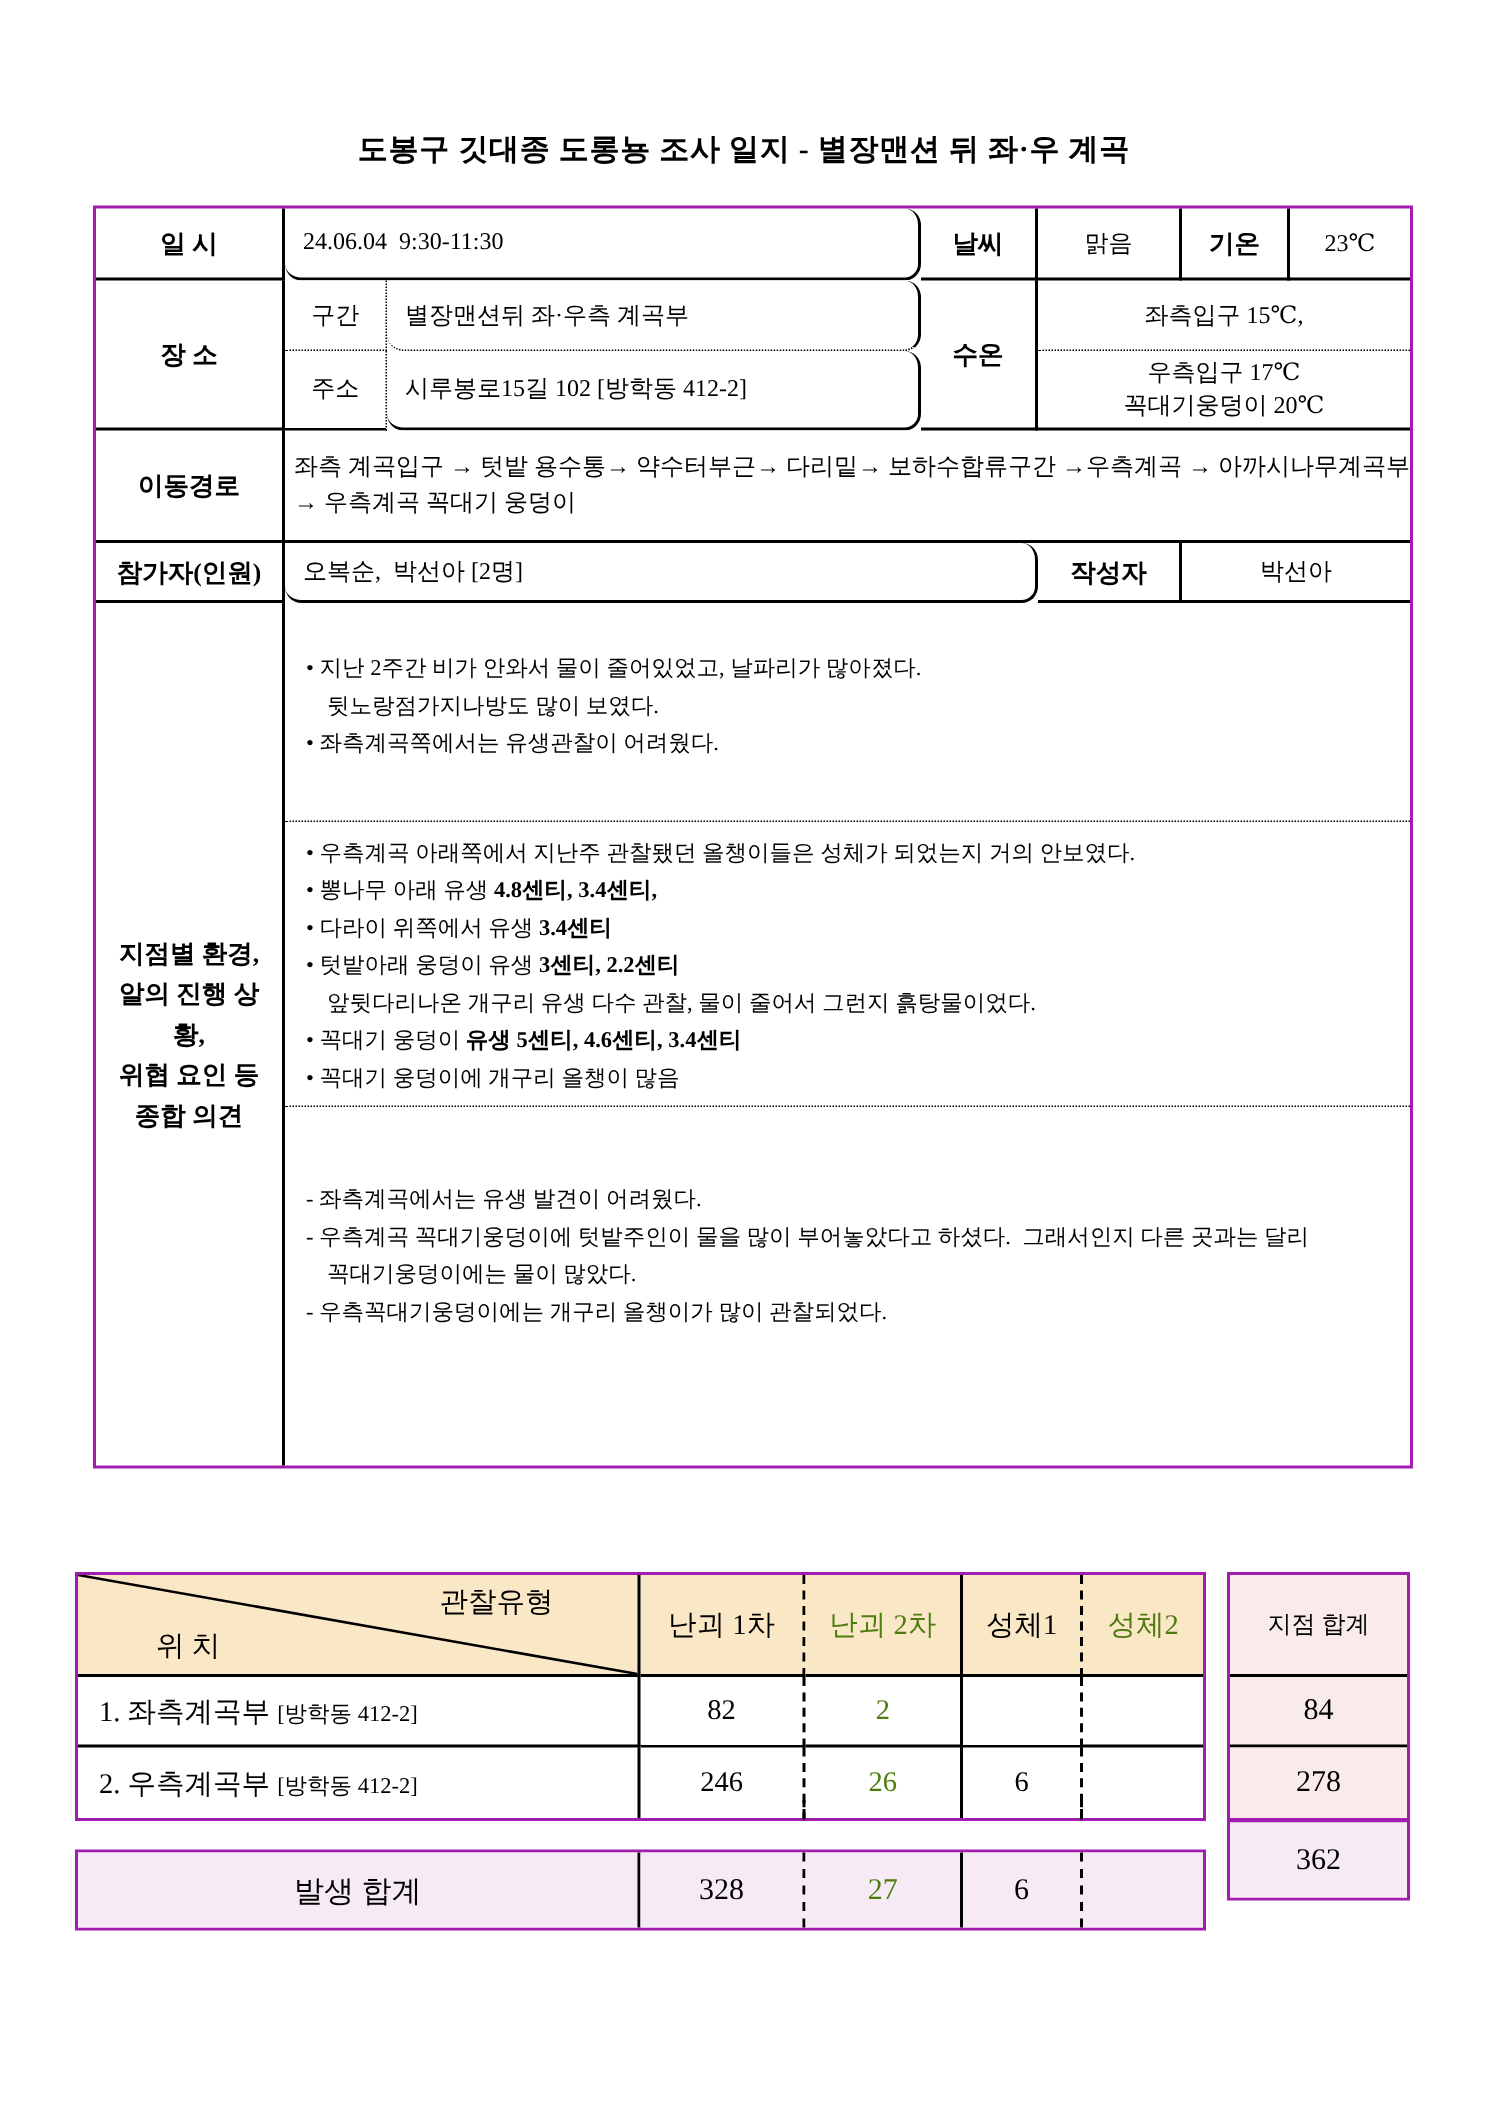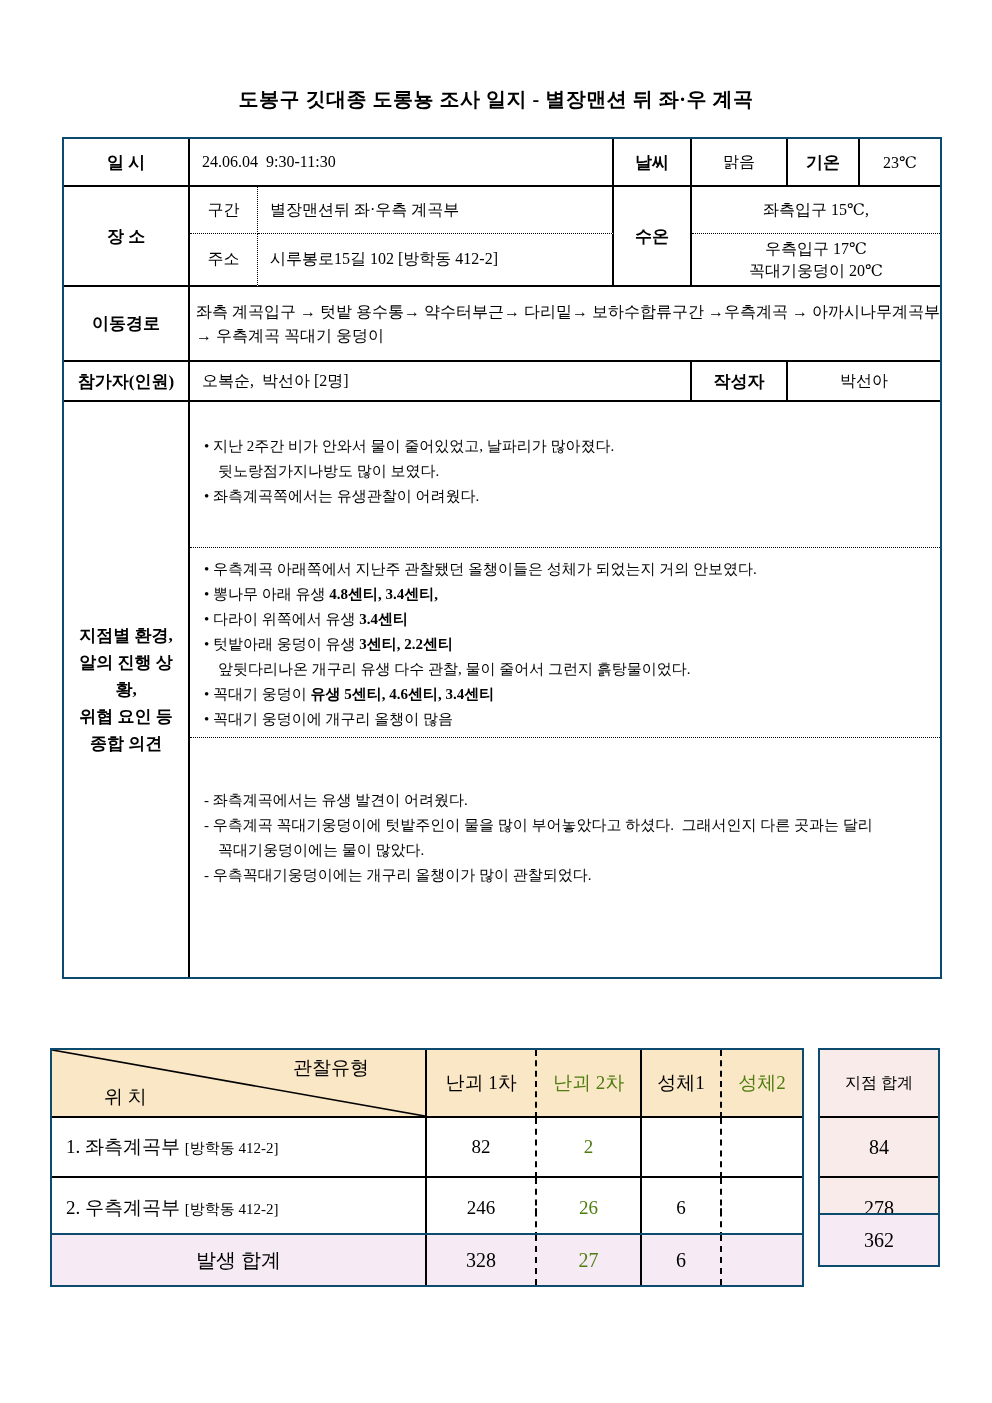--- a/index.html
+++ b/index.html
@@ -13,34 +13,34 @@
   .nowrap { white-space:pre; }
   .ctr { text-align:center; }
   .bold { font-weight:bold; }
   .blue { color:#4d7c0f; }
 
   
   .doc-title { left:0; top:86px; width:992px; text-align:center;
     font-size:20px; font-weight:bold; letter-spacing:0.5px; }
 
   
-  .tt { border:2px solid #0c4a6e; border-spacing:0; table-layout:fixed; }
+  .tt { border:2px solid #a21caf; border-spacing:0; table-layout:fixed; }
   .tt td, .tt th { border-right:2px solid #000; border-bottom:2px solid #000;
     padding:2px 6px; overflow:hidden; font-weight:normal; }
   .tt .lastcol { border-right:none; }
   .tt tr.lastrow td, .tt tr.lastrow th { border-bottom:none; }
   .tt .dr { border-right:1px dotted #000; }
   .tt .db { border-bottom:1px dotted #000; }
   .tt .dashr { border-right:2px dashed #000; }
 
   
   .mt { left:62px; top:137px; width:876px; }
   .mt th { font-size:17px; font-weight:bold; text-align:center; }
   .mt td { font-size:16px; }
-  .mt .val { padding-left:12px; }
+  .mt .val { padding-left:12px;border-radius:11px; }
   .opinion-label div { line-height:27px; }
   .op-cell { padding:0 !important; vertical-align:top; }
   .op-sec { font-size:15px; line-height:25px; padding-left:12px; padding-right:8px; }
   .op-sec1 { height:146px; border-bottom:1px dotted #000; padding-top:32px; }
   .op-sec2 { height:190px; border-bottom:1px dotted #000; padding-top:9px; }
   .op-sec3 { padding-top:50px; }
   .op-line  { padding-left:2px; }
   .op-cont  { padding-left:16px; }
   .route-cell { font-size:14px; line-height:24px; padding-left:10px; }
 
@@ -54,21 +54,21 @@
   .cell-pink { background:#f8ebe9; }
   .cell-lav  { background:#f6ebf4; }
   .cell-yel  { background:#ffffcb; }
   .corner { position:relative; height:58px; }
   .corner svg { position:absolute; left:0; top:0; width:100%; height:100%; }
   .corner-top { position:absolute; top:5px; right:56px; font-size:19px; }
   .corner-bottom { position:absolute; bottom:6px; left:52px; font-size:19px; }
   .site-cell { text-align:left !important; padding-left:14px !important; }
   .sub { font-size:15px; }
   .num { font-size:20px; }
-  .row47 { height:60px;border-radius:16px; }
+  .row47 { height:47px;border-radius:16px; }
   .row50 { height:50px; }
   .row58 { height:68px; }
 
   .side-col { left:818px; top:1048px; width:118px; }
   .sum-table { left:50px; top:1233px; width:750px; }
   .sum-side { left:818px; top:1213px; width:118px; }
   .sum-label { font-size:20px; font-weight:bold; }
   .est-table { left:50px; top:1274px; width:885px; }
   .est-label { font-size:20px; font-weight:bold; }
 

